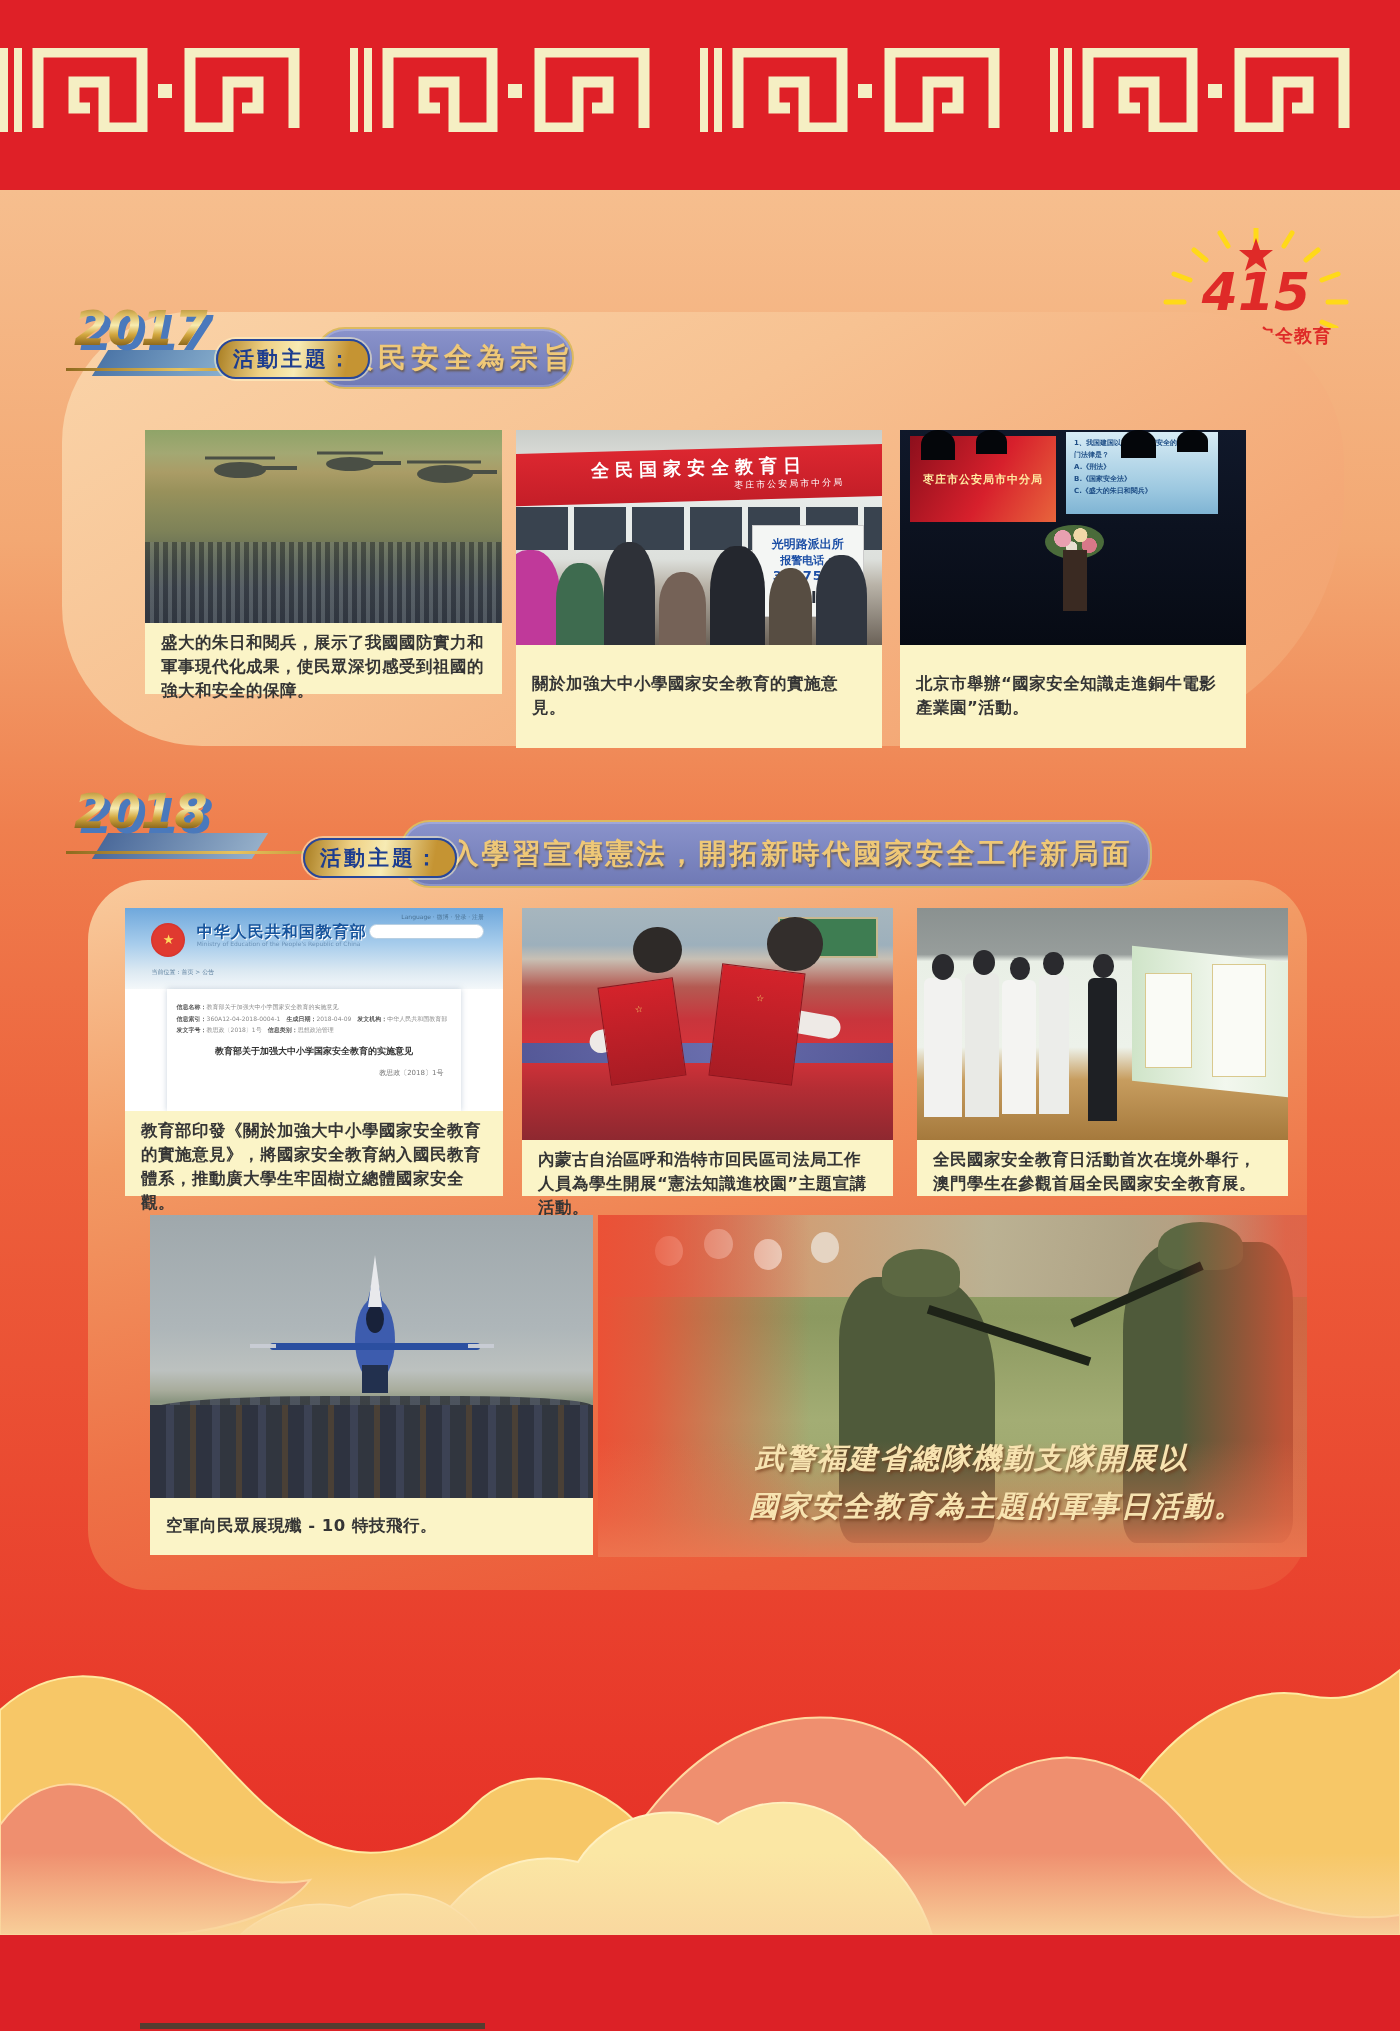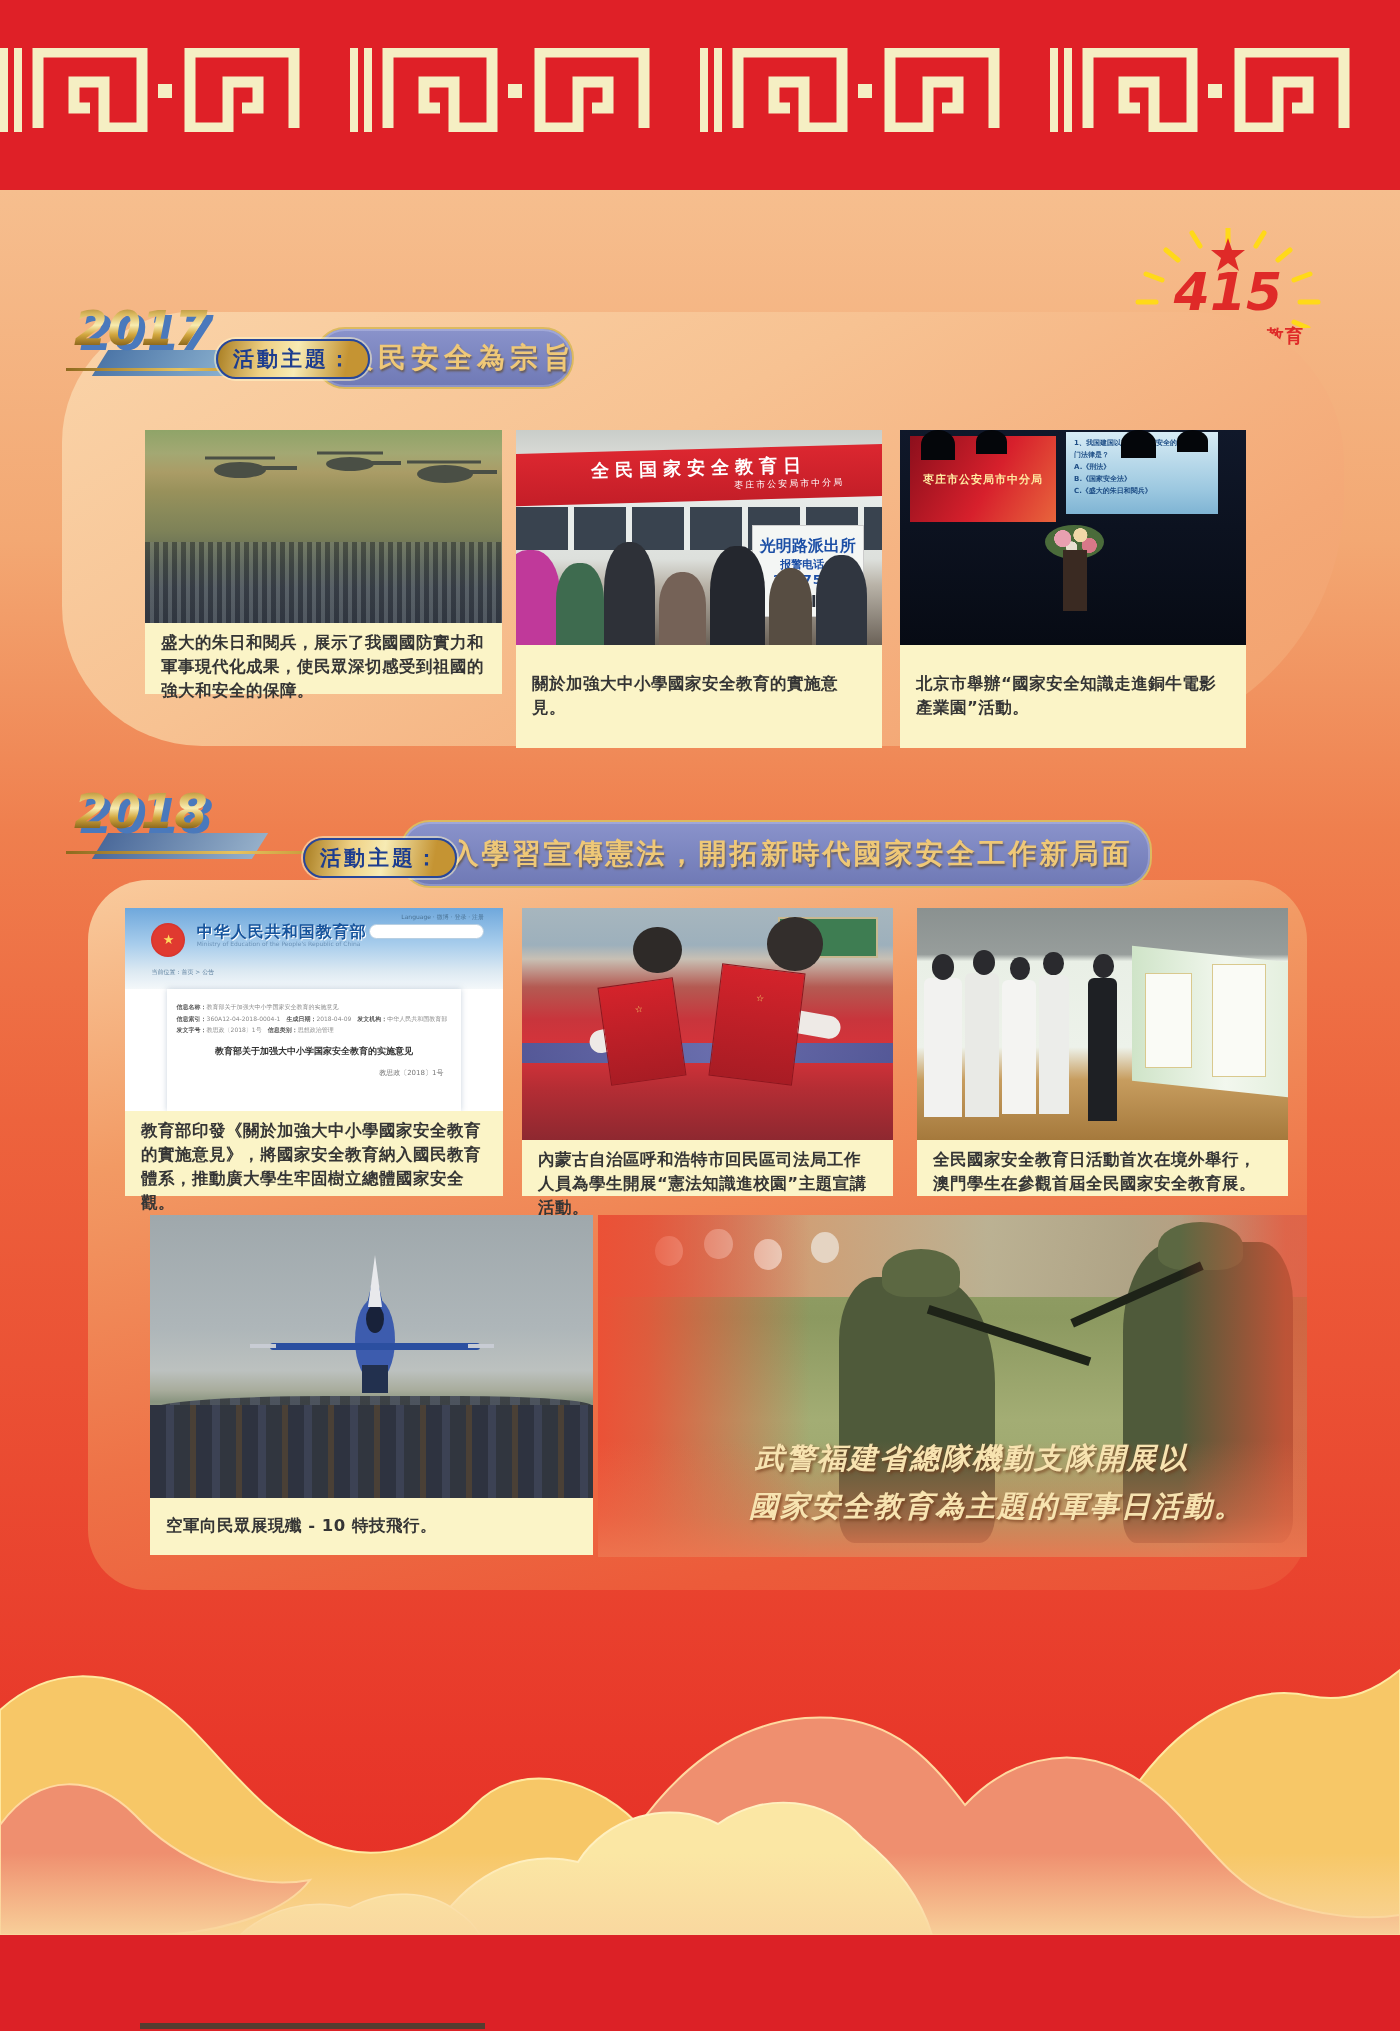--- a/index.html
+++ b/index.html
@@ -7,21 +7,21 @@
     position:relative;width:1400px;height:2031px;margin:0 auto;overflow:hidden;
     font-family:"DejaVu Sans",sans-serif;
     background:linear-gradient(180deg,
       #F6BE8E 190px,#F3A873 540px,#EF7F4E 830px,#ED633D 1120px,
       #EA4A31 1480px,#E8382A 1740px,#E52E26 1935px,#E52E26 100%);
   }
   
   .top-band{position:absolute;left:0;top:0;width:1400px;height:190px;background:#DF2027;}
   .meander{position:absolute;left:0;top:48px;width:1400px;height:84px;}
   
-  .logo415{position:absolute;left:1128px;top:228px;width:200px;height:118px;}
+  .logo415{position:absolute;left:1156px;top:228px;width:200px;height:118px;}
   .logo415 svg{position:absolute;left:0;top:0;}
   .logo415 .sub{position:absolute;left:0;top:96px;width:200px;text-align:center;
     color:#DF2A28;font-weight:bold;font-size:18px;letter-spacing:1px;}
   
   .year-row{position:absolute;z-index:6;}
   .ynum{position:relative;font-style:italic;font-weight:900;font-size:48px;line-height:1;
     font-family:"DejaVu Sans",sans-serif;}
   .ynum .sh{position:absolute;left:6px;top:5px;color:#4A79BC;}
   .ynum .face{position:relative;
     background:linear-gradient(180deg,#8A651B 0%,#D9B75C 25%,#F8ECB0 45%,#D2A63E 62%,#8F6A1E 80%,#C69A35 100%);
@@ -60,21 +60,21 @@
   
   .ph-bus{background:linear-gradient(180deg,#C9CDC9 0%,#D6D8D4 10%,#E8ECEA 30%,#DDE0DC 60%,#B9B3A8 72%,#6B6258 100%);}
   .bus-banner{position:absolute;left:-2%;top:9%;width:104%;height:24%;background:linear-gradient(180deg,#DC2730,#C41E28);
     transform:rotate(-1.6deg);color:#fff;display:flex;flex-direction:column;justify-content:center;}
   .bus-banner .big{font-size:18px;font-weight:bold;letter-spacing:6px;text-align:center;}
   .bus-banner .small{font-size:9px;text-align:right;padding-right:12%;letter-spacing:2px;}
   .bus-windows{position:absolute;left:0;top:36%;width:100%;height:20%;
     background:repeating-linear-gradient(90deg,#39434F 0 52px,#E8ECEA 52px 58px);}
   .bus-sign{position:absolute;right:5%;top:44%;width:30%;height:42%;background:#F4F6F4;
     border:1px solid #CCC;text-align:center;color:#1C4FA6;font-weight:bold;}
-  .bus-sign .l1{font-size:16px;margin-top:10px;}
+  .bus-sign .l1{font-size:12px;margin-top:10px;}
   .bus-sign .l2{font-size:11px;}
   .bus-sign .l3{font-size:13px;letter-spacing:1px;}
   .bus-sign .l4{font-size:15px;color:#2A2F38;margin-top:6px;letter-spacing:1px;}
   .crowd{position:absolute;bottom:0;border-radius:45% 45% 0 0;}
   
   .ph-stage{background:linear-gradient(180deg,#10182A 0%,#0C1220 45%,#070B14 100%);}
   .stage-red{position:absolute;left:3%;top:3%;width:42%;height:40%;
     background:linear-gradient(120deg,#8C0F1C,#D7202C 55%,#E8653C);color:#FFE9A0;
     font-size:11px;font-weight:bold;display:flex;align-items:center;justify-content:center;
     text-align:center;letter-spacing:1px;}

